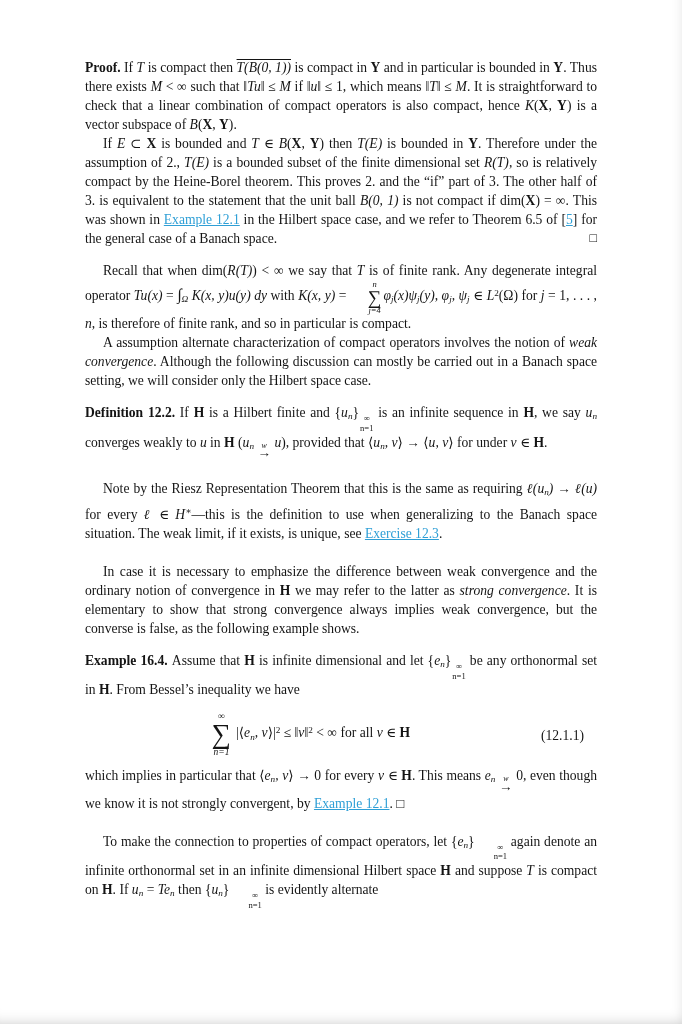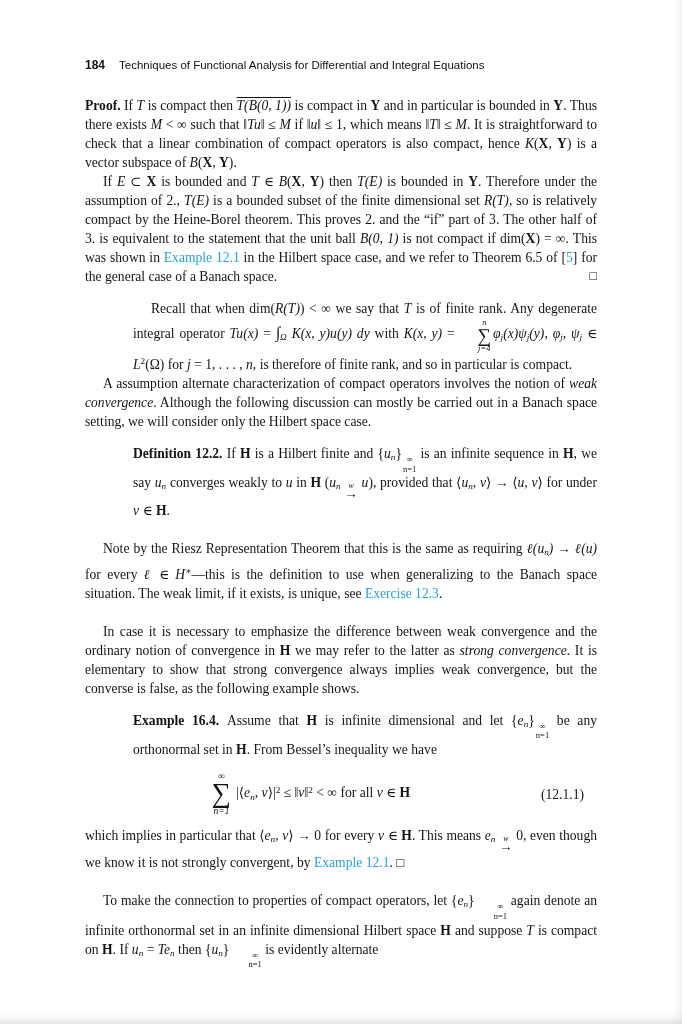--- a/index.html
+++ b/index.html
@@ -23,33 +23,33 @@
     white-space: nowrap;
   }
   .running-head .pagenum { font-weight: 700; font-size: 12px; margin-right: 11px; }
   .content {
     font-size: 13.6px;
     line-height: 19px;
     text-align: justify;
   }
   .block { margin: 0; }
   .block.indent { text-indent: 18px; }
-  .block.gap { margin-top: 13px; margin-left: 48px; }
+  .block.gap { margin-top: 13px; }
   .block.gap-sm { margin-top: 19px; }
 
   .run.n  { }
   .run.b  { font-weight: 700; }
   .run.i  { font-style: italic; }
   .run.m  { font-style: italic; }
   .run.mb { font-weight: 700; }
   .run.int { font-style: italic; font-size: 118%; }
   .run.ol { font-style: italic; text-decoration: overline; }
   .run.sub { font-size: 68%; font-style: italic; vertical-align: -0.25em; }
   .run.sup { font-size: 68%; vertical-align: 0.5em; }
-  .run.link { color: var(--link-color, #2e9fd6); cursor: pointer; }
+  .run.link { color: var(--link-color, #2e9fd6); cursor: pointer; text-decoration: underline; }
   .run.qed { float: right; font-size: 12.5px; line-height: 19px; }
 
   .stk {
     display: inline-flex;
     flex-direction: column;
     align-items: center;
     line-height: 1;
     text-align: center;
   }
   .stk .st-top, .stk .st-sym, .stk .st-bot { display: block; }
@@ -83,24 +83,20 @@
     right: 13px;
     top: 50%;
     transform: translateY(-50%);
     font-style: normal;
   }
 </style>
 </head>
 <body>
 
 <div class="page">
-  <header class="running-head">
-    <span class="pagenum">184</span>
-    <span class="runtitle">Techniques of Functional Analysis for Differential and Integral Equations</span>
-  </header>
   <main class="content">
       <p class="block"><span class="run b">Proof. </span><span class="run n">If </span><span class="run m">T</span><span class="run n"> is compact then </span><span class="run ol">T(B(0, 1))</span><span class="run n"> is compact in </span><span class="run mb">Y</span><span class="run n"> and in particular is bounded in </span><span class="run mb">Y</span><span class="run n">. Thus there exists </span><span class="run m">M</span><span class="run n"> &lt; ∞ such that ‖</span><span class="run m">Tu</span><span class="run n">‖ ≤ </span><span class="run m">M</span><span class="run n"> if ‖</span><span class="run m">u</span><span class="run n">‖ ≤ 1, which means ‖</span><span class="run m">T</span><span class="run n">‖ ≤ </span><span class="run m">M</span><span class="run n">. It is straightforward to check that a linear combination of compact operators is also compact, hence </span><span class="run m">K</span><span class="run n">(</span><span class="run mb">X</span><span class="run n">, </span><span class="run mb">Y</span><span class="run n">) is a vector subspace of </span><span class="run m">B</span><span class="run n">(</span><span class="run mb">X</span><span class="run n">, </span><span class="run mb">Y</span><span class="run n">).</span></p>
       <p class="block indent"><span class="run n">If </span><span class="run m">E</span><span class="run n"> ⊂ </span><span class="run mb">X</span><span class="run n"> is bounded and </span><span class="run m">T</span><span class="run n"> ∈ </span><span class="run m">B</span><span class="run n">(</span><span class="run mb">X</span><span class="run n">, </span><span class="run mb">Y</span><span class="run n">) then </span><span class="run m">T(E)</span><span class="run n"> is bounded in </span><span class="run mb">Y</span><span class="run n">. Therefore under the assumption of 2., </span><span class="run m">T(E)</span><span class="run n"> is a bounded subset of the finite dimensional set </span><span class="run m">R(T)</span><span class="run n">, so is relatively compact by the Heine-Borel theorem. This proves 2. and the “if” part of 3. The other half of 3. is equivalent to the statement that the unit ball </span><span class="run m">B(0, 1)</span><span class="run n"> is not compact if dim(</span><span class="run mb">X</span><span class="run n">) = ∞. This was shown in </span><span class="run link">Example 12.1</span><span class="run n"> in the Hilbert space case, and we refer to Theorem 6.5 of [</span><span class="run link">5</span><span class="run n">] for the general case of a Banach space.</span><span class="run qed">□</span></p>
       <p class="block indent gap"><span class="run n">Recall that when dim(</span><span class="run m">R(T)</span><span class="run n">) &lt; ∞ we say that </span><span class="run m">T</span><span class="run n"> is of finite rank. Any degenerate integral operator </span><span class="run m">Tu(x)</span><span class="run n"> = </span><span class="run int">∫</span><span class="run sub">Ω</span><span class="run m"> K(x, y)u(y) dy</span><span class="run n"> with </span><span class="run m">K(x, y)</span><span class="run n"> = </span><span class="stk bigop-sm">
           <span class="st-top">n</span>
           <span class="st-sym">∑</span>
           <span class="st-bot">j=4</span>
         </span><span class="run m">φ</span><span class="run sub">j</span><span class="run m">(x)ψ</span><span class="run sub">j</span><span class="run m">(y)</span><span class="run n">, </span><span class="run m">φ</span><span class="run sub">j</span><span class="run m">, ψ</span><span class="run sub">j</span><span class="run n"> ∈ </span><span class="run m">L</span><span class="run sup">2</span><span class="run n">(Ω) for </span><span class="run m">j</span><span class="run n"> = 1, . . . , </span><span class="run m">n</span><span class="run n">, is therefore of finite rank, and so in particular is compact.</span></p>
       <p class="block indent"><span class="run n">A assumption alternate characterization of compact operators involves the notion of </span><span class="run i">weak convergence</span><span class="run n">. Although the following discussion can mostly be carried out in a Banach space setting, we will consider only the Hilbert space case.</span></p>
       <p class="block gap"><span class="run b">Definition 12.2. </span><span class="run n">If </span><span class="run mb">H</span><span class="run n"> is a Hilbert finite and {</span><span class="run m">u</span><span class="run sub">n</span><span class="run n">}</span><span class="stk lim">

